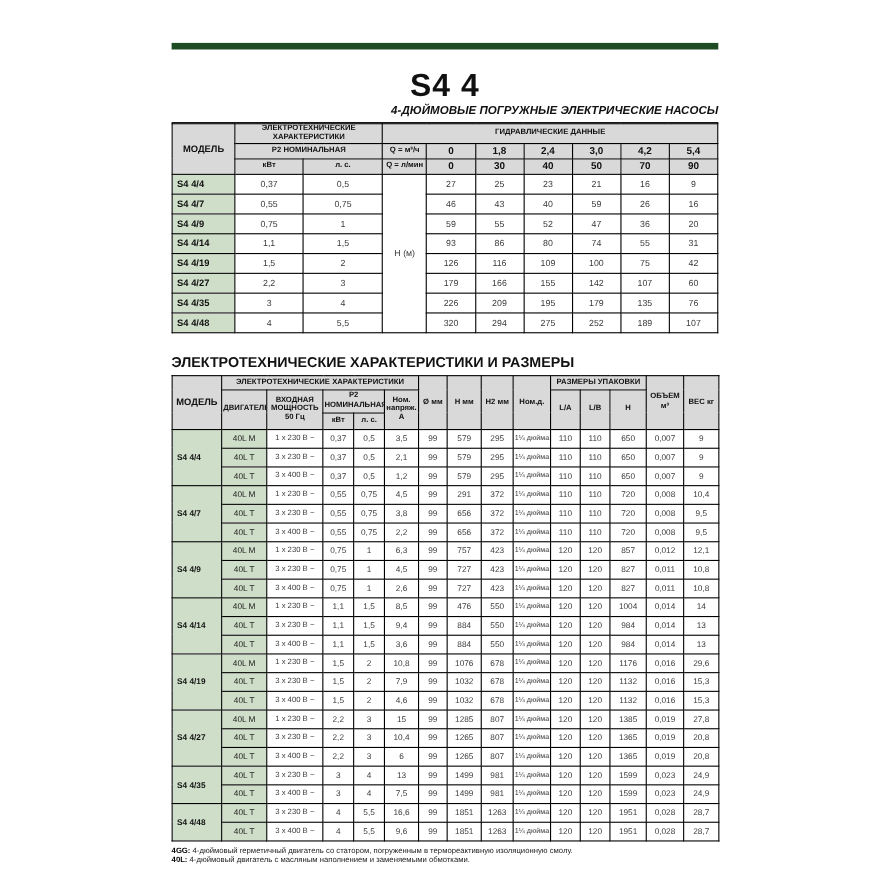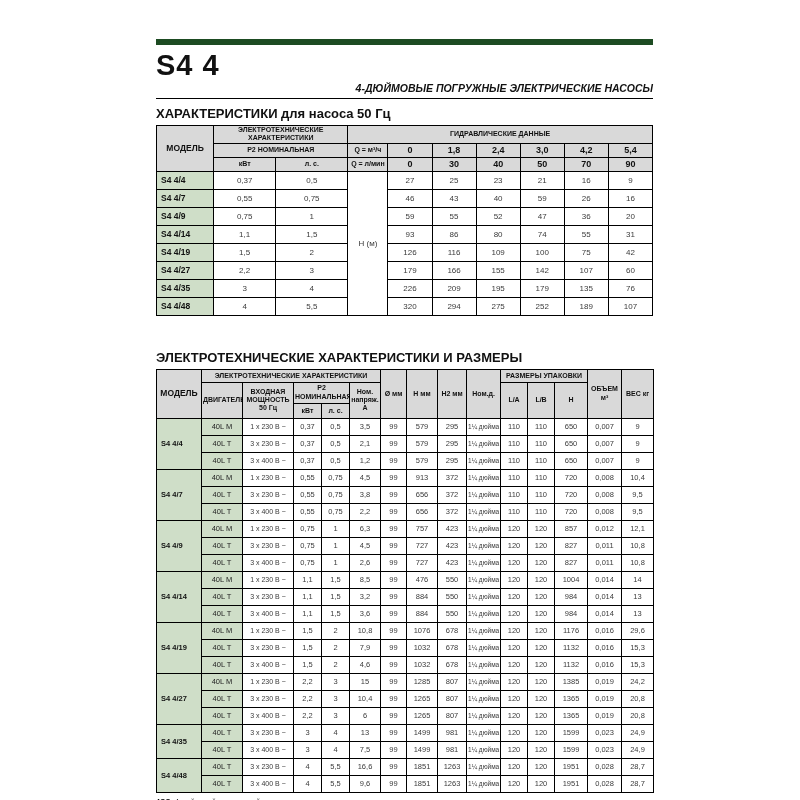--- a/index.html
+++ b/index.html
@@ -3,25 +3,25 @@
 <meta charset="utf-8">
 <style>
   html,body{margin:0;padding:0;}
   body{
     width:800px;height:800px;background:#ffffff;position:relative;
     font-family:"Liberation Sans", sans-serif;color:#1a1a1a;
     -webkit-font-smoothing:antialiased;
   }
   .content{position:absolute;left:156px;top:0;width:497px;}
   .greenbar{margin-top:39px;height:6px;background:var(--accent,#1d4b22);}
-  .brand{text-align:left;font-size:29px;font-weight:bold;letter-spacing:1px;line-height:1.05;margin-top:5px;color:#111;}
+  .brand{text-align:center;font-size:29px;font-weight:bold;letter-spacing:1px;line-height:1.05;margin-top:18px;color:#111;}
   .subtitle{text-align:right;font-size:10.5px;font-weight:bold;color:#111;
     border-bottom:1.5px solid #000;padding-bottom:4px;margin-top:2px;font-style:italic;}
   .sec-title{font-size:13px;font-weight:bold;color:#111;margin:7px 0 4px 0;}
-  .sec2-title{margin-top:34px;}
+  .sec2-title{margin-top:19px;}
 
   table{border-collapse:collapse;width:497px;table-layout:fixed;border:1.5px solid #000;}
   th,td{border:1px solid #000;text-align:center;vertical-align:middle;padding:0 1px;
     overflow:hidden;}
   thead th{background:var(--header-bg,#d9d9d9);font-size:7px;font-weight:bold;line-height:1.15;color:#111;}
   .h13 th{height:13px;}
   .hr1 th{height:12px;}
   .hr2 th{height:20px;}
   .hr3 th{height:14px;}
   .flow-num{font-size:9px;}
@@ -40,21 +40,20 @@
 </style>
 </head>
 <body>
 
 <div class="content">
 
   <div class="greenbar"></div>
   <div class="brand">S4 4</div>
   <div class="subtitle">4-ДЮЙМОВЫЕ ПОГРУЖНЫЕ ЭЛЕКТРИЧЕСКИЕ НАСОСЫ</div>
 
-  <div class="sec-title">ХАРАКТЕРИСТИКИ для насоса 50 Гц</div>
 
   <table class="t1">
     <colgroup>
       <col style="width:57px">
         <col style="width:62px">
         <col style="width:72px">
         <col style="width:40px">
       <col style="width:44px">
         <col style="width:44px">
         <col style="width:44px">
@@ -280,21 +279,21 @@
           <td>9</td>
         </tr>
         <tr>
           <td class="model-cell" rowspan="3">S4 4/7</td>
           <td class="motor-cell">40L M</td>
           <td class="supply-cell">1 x 230 В ~</td>
           <td>0,55</td>
           <td>0,75</td>
           <td>4,5</td>
           <td>99</td>
-          <td>913</td>
+          <td>291</td>
           <td>372</td>
           <td class="nomd-cell">1¼ дюйма</td>
           <td>110</td>
           <td>110</td>
           <td>720</td>
           <td>0,008</td>
           <td>10,4</td>
         </tr>
         <tr>
           <td class="motor-cell">40L T</td>
@@ -392,21 +391,21 @@
           <td>120</td>
           <td>1004</td>
           <td>0,014</td>
           <td>14</td>
         </tr>
         <tr>
           <td class="motor-cell">40L T</td>
           <td class="supply-cell">3 x 230 В ~</td>
           <td>1,1</td>
           <td>1,5</td>
-          <td>3,2</td>
+          <td>9,4</td>
           <td>99</td>
           <td>884</td>
           <td>550</td>
           <td class="nomd-cell">1¼ дюйма</td>
           <td>120</td>
           <td>120</td>
           <td>984</td>
           <td>0,014</td>
           <td>13</td>
         </tr>
@@ -483,21 +482,21 @@
           <td>3</td>
           <td>15</td>
           <td>99</td>
           <td>1285</td>
           <td>807</td>
           <td class="nomd-cell">1¼ дюйма</td>
           <td>120</td>
           <td>120</td>
           <td>1385</td>
           <td>0,019</td>
-          <td>24,2</td>
+          <td>27,8</td>
         </tr>
         <tr>
           <td class="motor-cell">40L T</td>
           <td class="supply-cell">3 x 230 В ~</td>
           <td>2,2</td>
           <td>3</td>
           <td>10,4</td>
           <td>99</td>
           <td>1265</td>
           <td>807</td>

